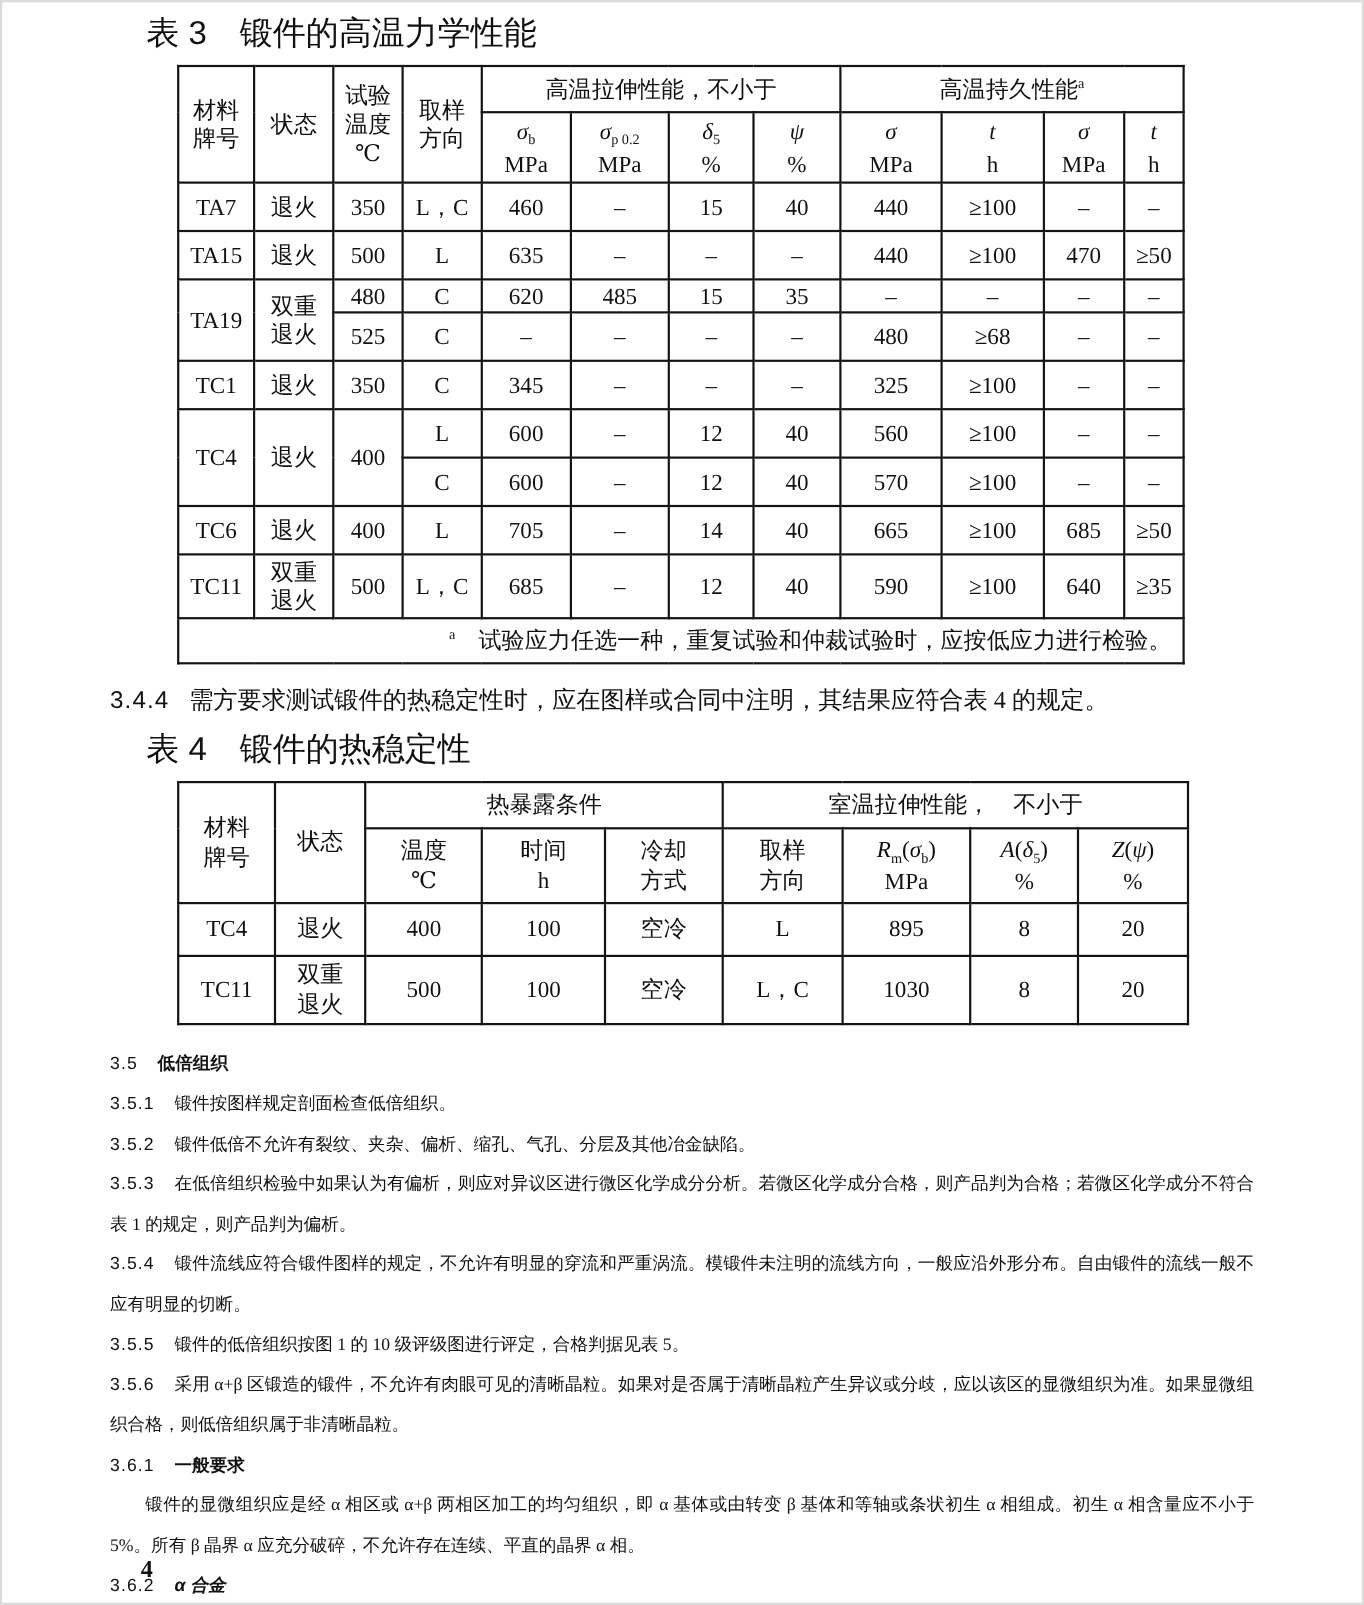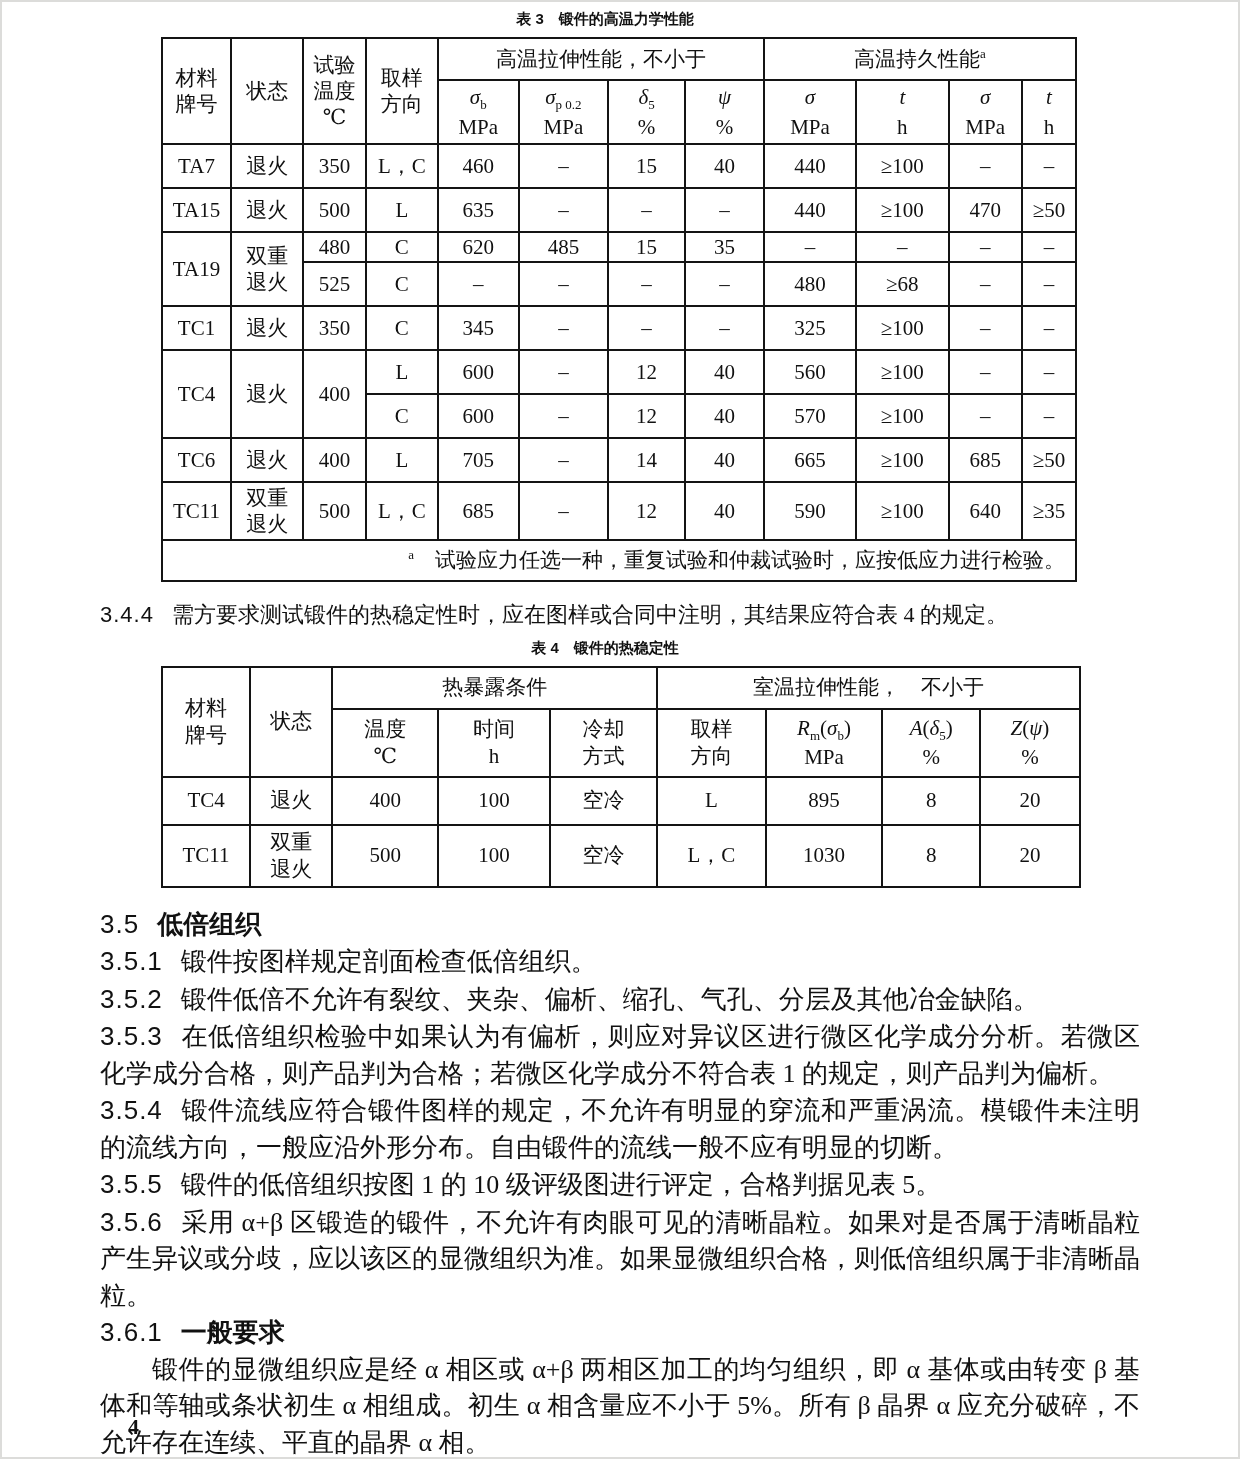--- a/index.html
+++ b/index.html
@@ -5,43 +5,43 @@
   html,body{margin:0;padding:0;background:#e8e8e6;}
   .page{
     position:relative; width:1240px; height:1459px; background:#ffffff;
     overflow:hidden; box-shadow: inset 0 0 0 2px #dcdcda;
     font-family:"Liberation Serif","DejaVu Serif",serif; color:#111;
   }
   .content{position:absolute; left:100px; top:6px; width:1040px;}
   .tblwrap{margin-left:33px; width:944px;}
   .t4wrap{width:948px;}
   .tbl-title{
-    width:944px; margin:4px 0 8px 33px; text-align:center;
-    font-family:"Liberation Sans","DejaVu Sans",sans-serif; font-weight:bold; font-size:15px;
+    width:944px; margin:4px 0 8px 33px; text-align:left;
+    font-family:"Liberation Sans","DejaVu Sans",sans-serif; font-weight:normal; font-size:30px;
   }
   table{border-collapse:collapse; table-layout:fixed; border:1px solid #b91c1c; background:#fff;margin-left:28px;}
   th,td{
     border:2px solid #141414; text-align:center; vertical-align:middle;
     font-size:21px; padding:1px 2px; font-weight:normal; line-height:1.25;
   }
   .preline{white-space:pre-line;}
   .it{font-style:italic;}
   sub{font-size:13px;}
   sup{font-size:13px;}
   tr.h1{height:42px;} tr.h2{height:64px;}
   tr.r{height:44px;} tr.rs{height:20px;} tr.tall{height:58px;}
   td.fncell{text-align:right; padding:6px 10px 6px 40px; font-size:21px;}
   .t4 tr.h1{height:42px;} .t4 tr.h2{height:68px;} .t4 tr.r1{height:48px;} .t4 tr.r2{height:62px;}
   .para{font-size:22px; line-height:37px; margin:14px 0 6px 0; text-align:justify;}
   .snum{
     font-family:"Liberation Sans","DejaVu Sans",sans-serif; font-weight:normal;
     margin-right:18px; letter-spacing:1px;
   }
   .stitle{font-family:"Liberation Sans","DejaVu Sans",sans-serif; font-weight:bold;}
-  .sec{font-size:26px; line-height:36.5px; margin:0; text-align:justify;}
+  .sec{font-size:16px; line-height:36.5px; margin:0; text-align:justify;}
   .secs{margin-top:18px;}
   .indent{text-indent:2em;}
   .pagenum{
     position:absolute; left:128px; top:1414px; font-size:22px; font-weight:bold;
     font-family:"Liberation Serif","DejaVu Serif",serif;
   }
 </style>
 </head>
 <body>
 

